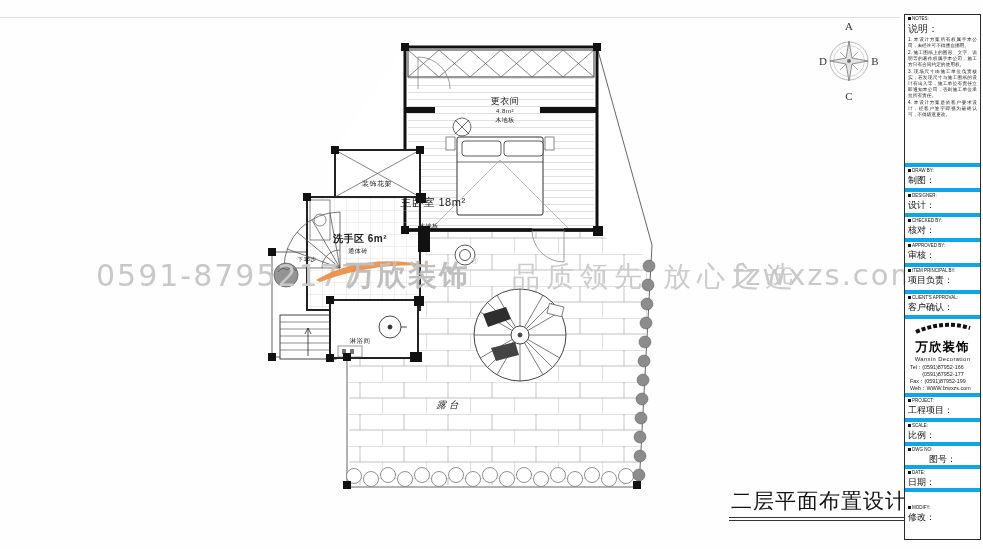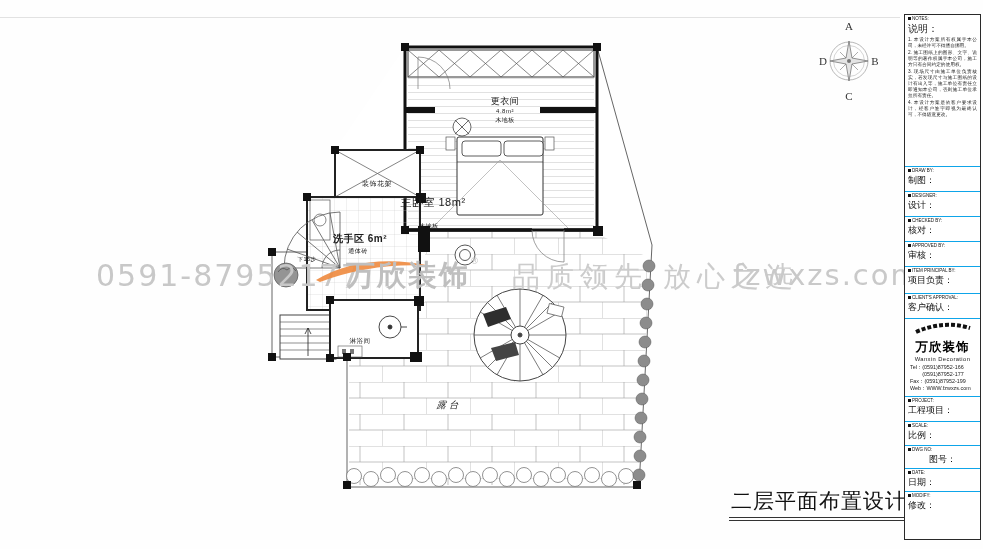--- a/index.html
+++ b/index.html
@@ -22,22 +22,22 @@
   #wm-slogan{left:512px;top:8px;font-size:28px;letter-spacing:6px;color:#cccccc;}
   #wm-site{left:733px;top:8px;font-size:29px;letter-spacing:2px;color:#c9c9c9;}
   
   #compass{left:818px;top:16px;width:62px;height:88px;z-index:1;}
   
   #sheet-title{left:729px;top:487px;font-size:21px;font-family:"Liberation Serif","DejaVu Serif",serif;
                color:#111;letter-spacing:1px;border-bottom:4px double #333;padding:0 2px 2px 2px;z-index:2;}
   
   #panel{left:904px;top:14px;width:77px;height:526px;border:1px solid #2a2a2a;background:#fff;
          box-sizing:border-box;display:flex;flex-direction:column;z-index:3;}
-  .sec{border-bottom:1px solid #0ea5e9;box-sizing:border-box;padding:1px 3px;overflow:hidden;flex:none;}
-  .sec:last-child{border-bottom:none;}
+  .sec{border-bottom:4px solid #0ea5e9;box-sizing:border-box;padding:1px 3px;overflow:hidden;flex:none;}
+  .sec:last-child{border-bottom:none;margin-top:12px;}
   .hdr{font-size:4.5px;line-height:5px;color:#111;display:flex;align-items:center;gap:1px;
        font-family:"Liberation Sans",sans-serif;white-space:nowrap;}
   .sq{display:inline-block;width:3px;height:3px;background:#111;flex:none;}
   .cnlab{font-size:9px;line-height:11px;color:#111;margin-top:2px;
          font-family:"Liberation Serif","DejaVu Serif",serif;}
   #notes-sec{height:152px;}
   #notes-title{font-size:10px;margin:1px 0 1px 0;font-family:"Liberation Serif",serif;}
   #notes-list{margin:0;padding:0;list-style:none;font-size:4.7px;line-height:6px;color:#222;
               text-align:justify;font-family:"Liberation Sans",sans-serif;}
   #notes-list li{margin-bottom:1px;}

